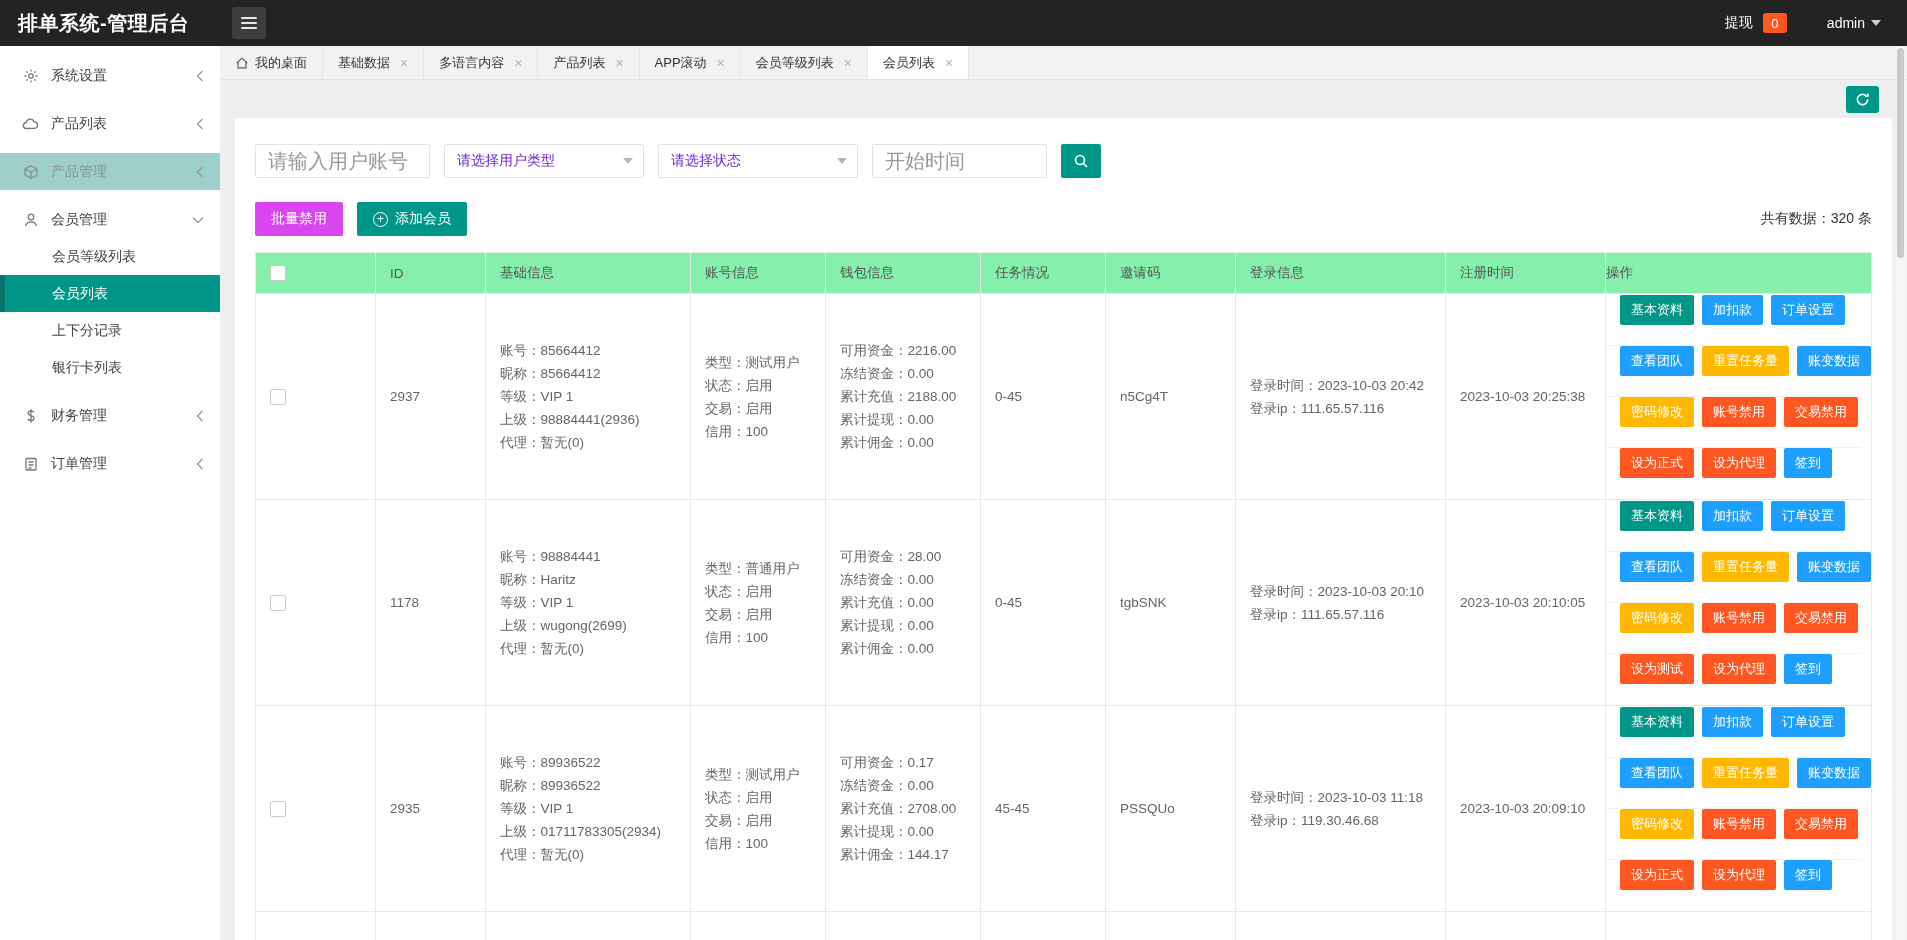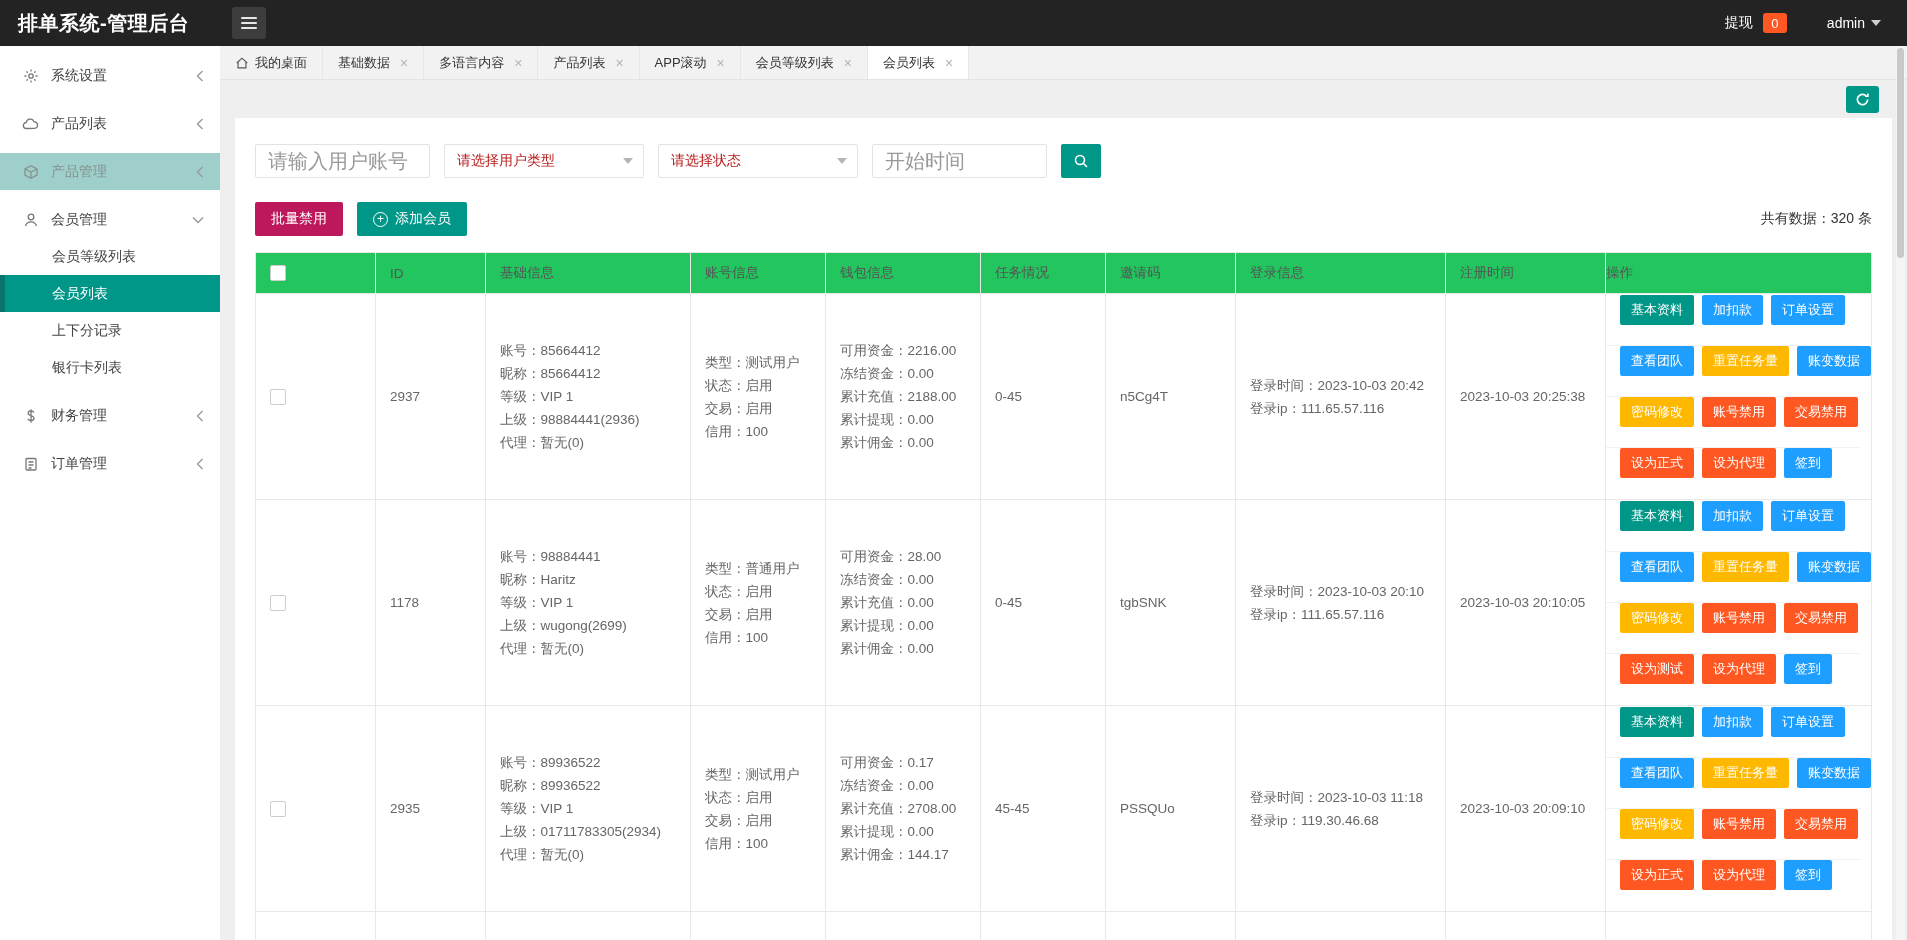--- a/index.html
+++ b/index.html
@@ -52,38 +52,38 @@
 
   
   .panel { background:#fff; margin:0 15px; flex:1; padding:26px 20px 0 20px; overflow:hidden; }
   .filters { display:flex; gap:14px; align-items:center; }
   .inp { height:34px; border:1px solid #e3e3e3; border-radius:2px; padding:0 12px; font-size:20px; color:#666;
     background:#fff; font-family:inherit; }
   .inp::placeholder { color:#999; }
   .inp.account { width:175px; }
   .inp.time { width:175px; }
   .sel { height:34px; border:1px solid #e3e3e3; border-radius:2px; background:#fff; width:200px;
-    display:flex; align-items:center; padding:0 10px 0 12px; font-size:14px; color:#b91c1c; cursor:pointer; }
+    display:flex; align-items:center; padding:0 10px 0 12px; font-size:14px; color:#6d28d9; cursor:pointer; }
   .sel .caret-down { margin-left:auto; border-top-color:#b5b5b5; }
   .search-btn { width:40px; height:34px; background:#009688; border:none; border-radius:2px; display:flex;
     align-items:center; justify-content:center; cursor:pointer; }
 
   .actions { display:flex; align-items:center; margin-top:24px; gap:14px; }
   .btn { height:34px; border:none; border-radius:2px; color:#fff; font-size:14px; padding:0 16px; cursor:pointer;
     display:inline-flex; align-items:center; gap:7px; font-family:inherit; }
-  .btn-red-l { background:#be185d; }
+  .btn-red-l { background:#d946ef; }
   .btn-teal-l { background:#009688; }
   .plus-circle { width:15px; height:15px; border:1px solid #fff; border-radius:50%; display:inline-flex;
     align-items:center; justify-content:center; font-size:12px; line-height:1; }
   .total { margin-left:auto; font-size:14px; color:#333; }
 
   
   .tbl { margin-top:16px; border:1px solid #e8e8e8; border-bottom:none; }
   .trow { display:flex; border-bottom:1px solid #e8e8e8; background:#fff; }
-  .trow.head { background:#22c55e; }
+  .trow.head { background:#86efac; }
   .tc { border-right:1px solid #e8e8e8; padding:0 0 0 14px; display:flex; flex-direction:column;
     justify-content:center; font-size:13.5px; color:#666; }
   .tc:last-child { border-right:none; }
   .head .tc { height:40px; color:#555; justify-content:center; }
   .c0{width:120px;align-items:flex-start;} .head .c0{justify-content:center;align-items:flex-start;}
   .c1{width:110px;} .c2{width:205px;} .c3{width:135px;} .c4{width:155px;} .c5{width:125px;}
   .c6{width:130px;} .c7{width:210px;} .c8{width:160px;} .c9{width:255px;padding:0;}
   .trow.data .tc { min-height:205px; }
   .info-line { line-height:23px; white-space:nowrap; }
   .cbx { width:16px; height:16px; border:1px solid #ccc; border-radius:2px; background:#fff; cursor:pointer; }

